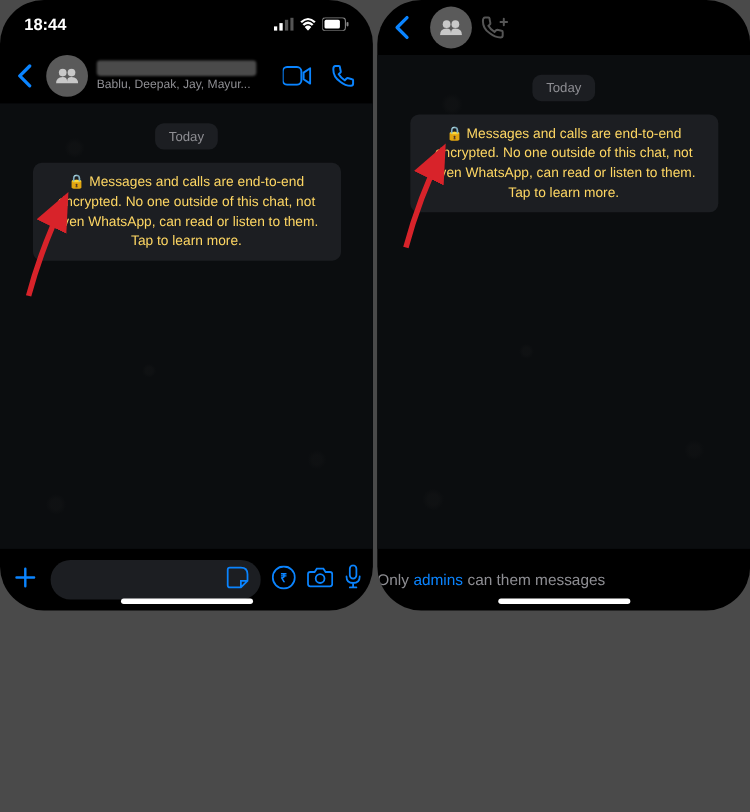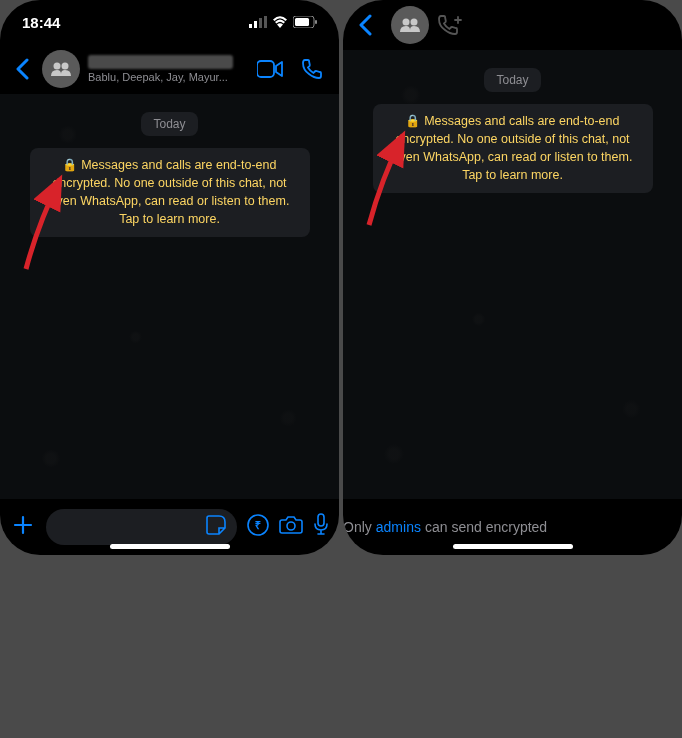--- a/index.html
+++ b/index.html
@@ -373,16 +373,16 @@
     </svg>
     <div class="date-pill">Today</div>
     <div class="encryption-banner">
       <span class="lock-icon">🔒</span><span>Messages and calls are end-to-end encrypted. No one outside of this chat, not even WhatsApp, can read or listen to them. Tap to learn more.</span>
     </div>
   </div>
 
   <div class="readonly-bar">
     <span>Only</span>
     <span class="link">admins</span>
-    <span>can send encrypted</span>
+    <span>can them messages</span>
   </div>
   <div class="home-indicator"></div>
 </div>
 
 </body></html>

